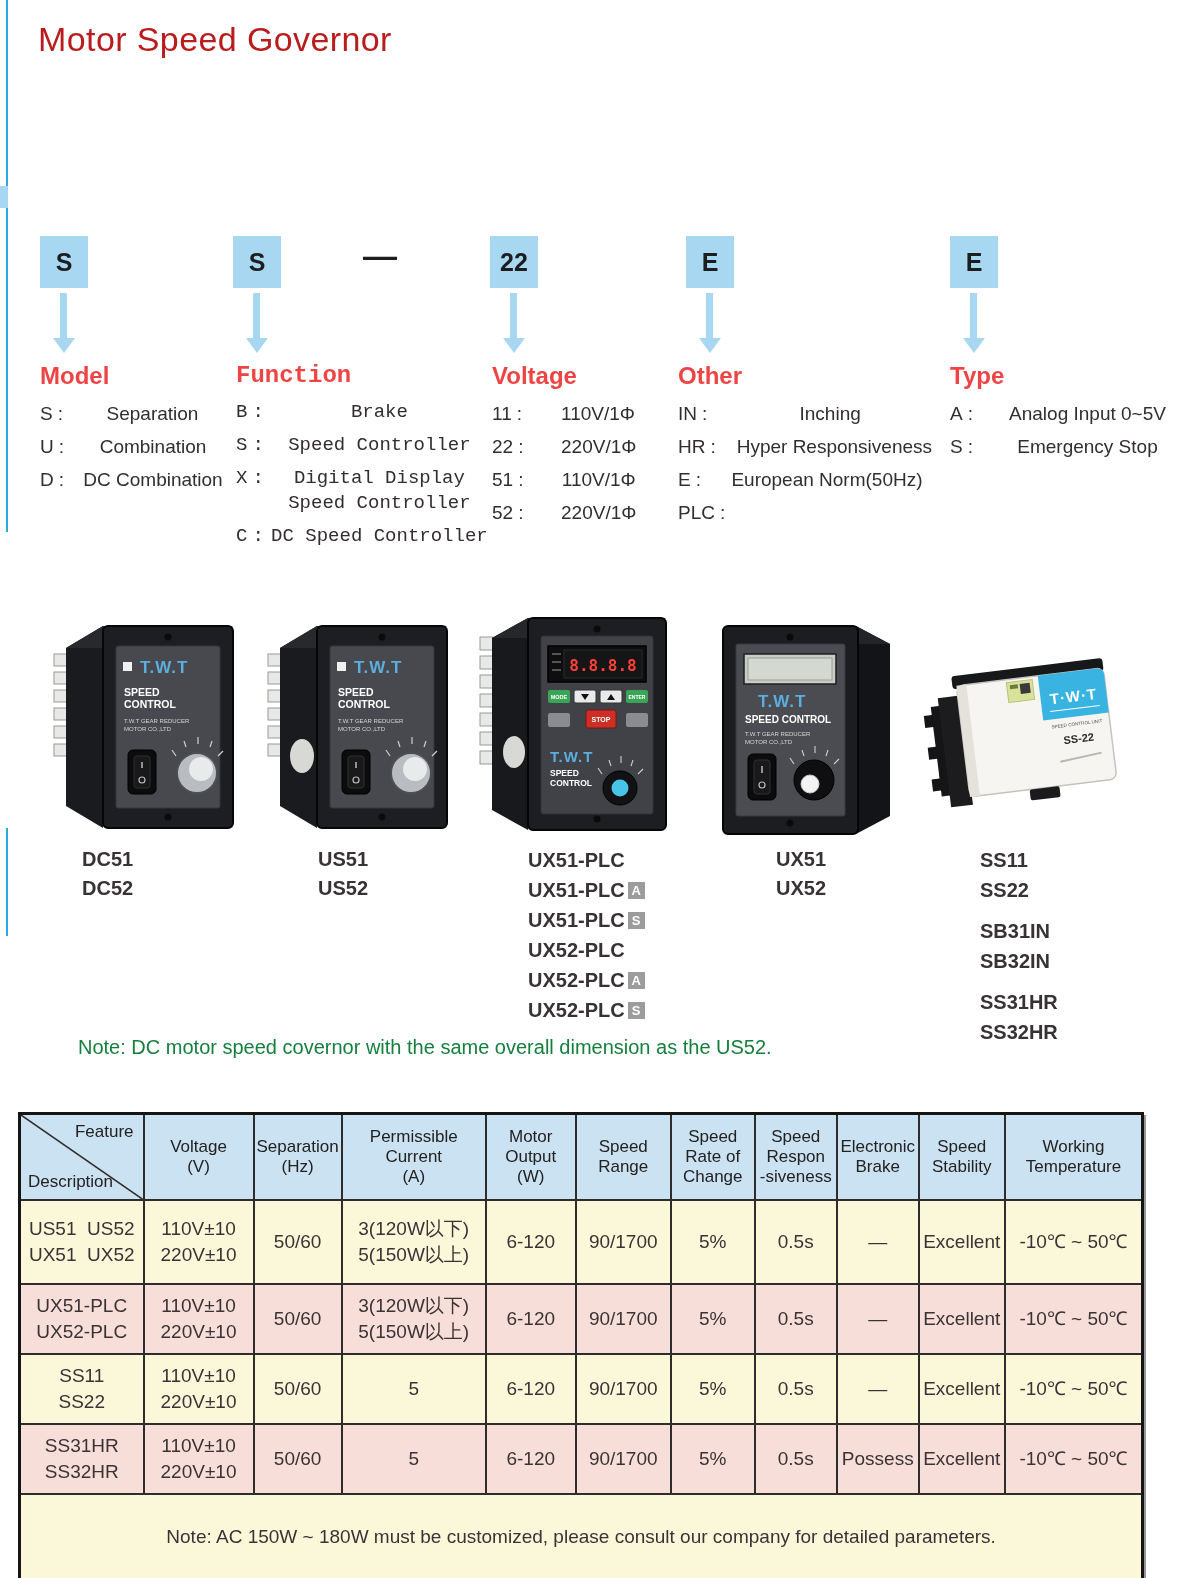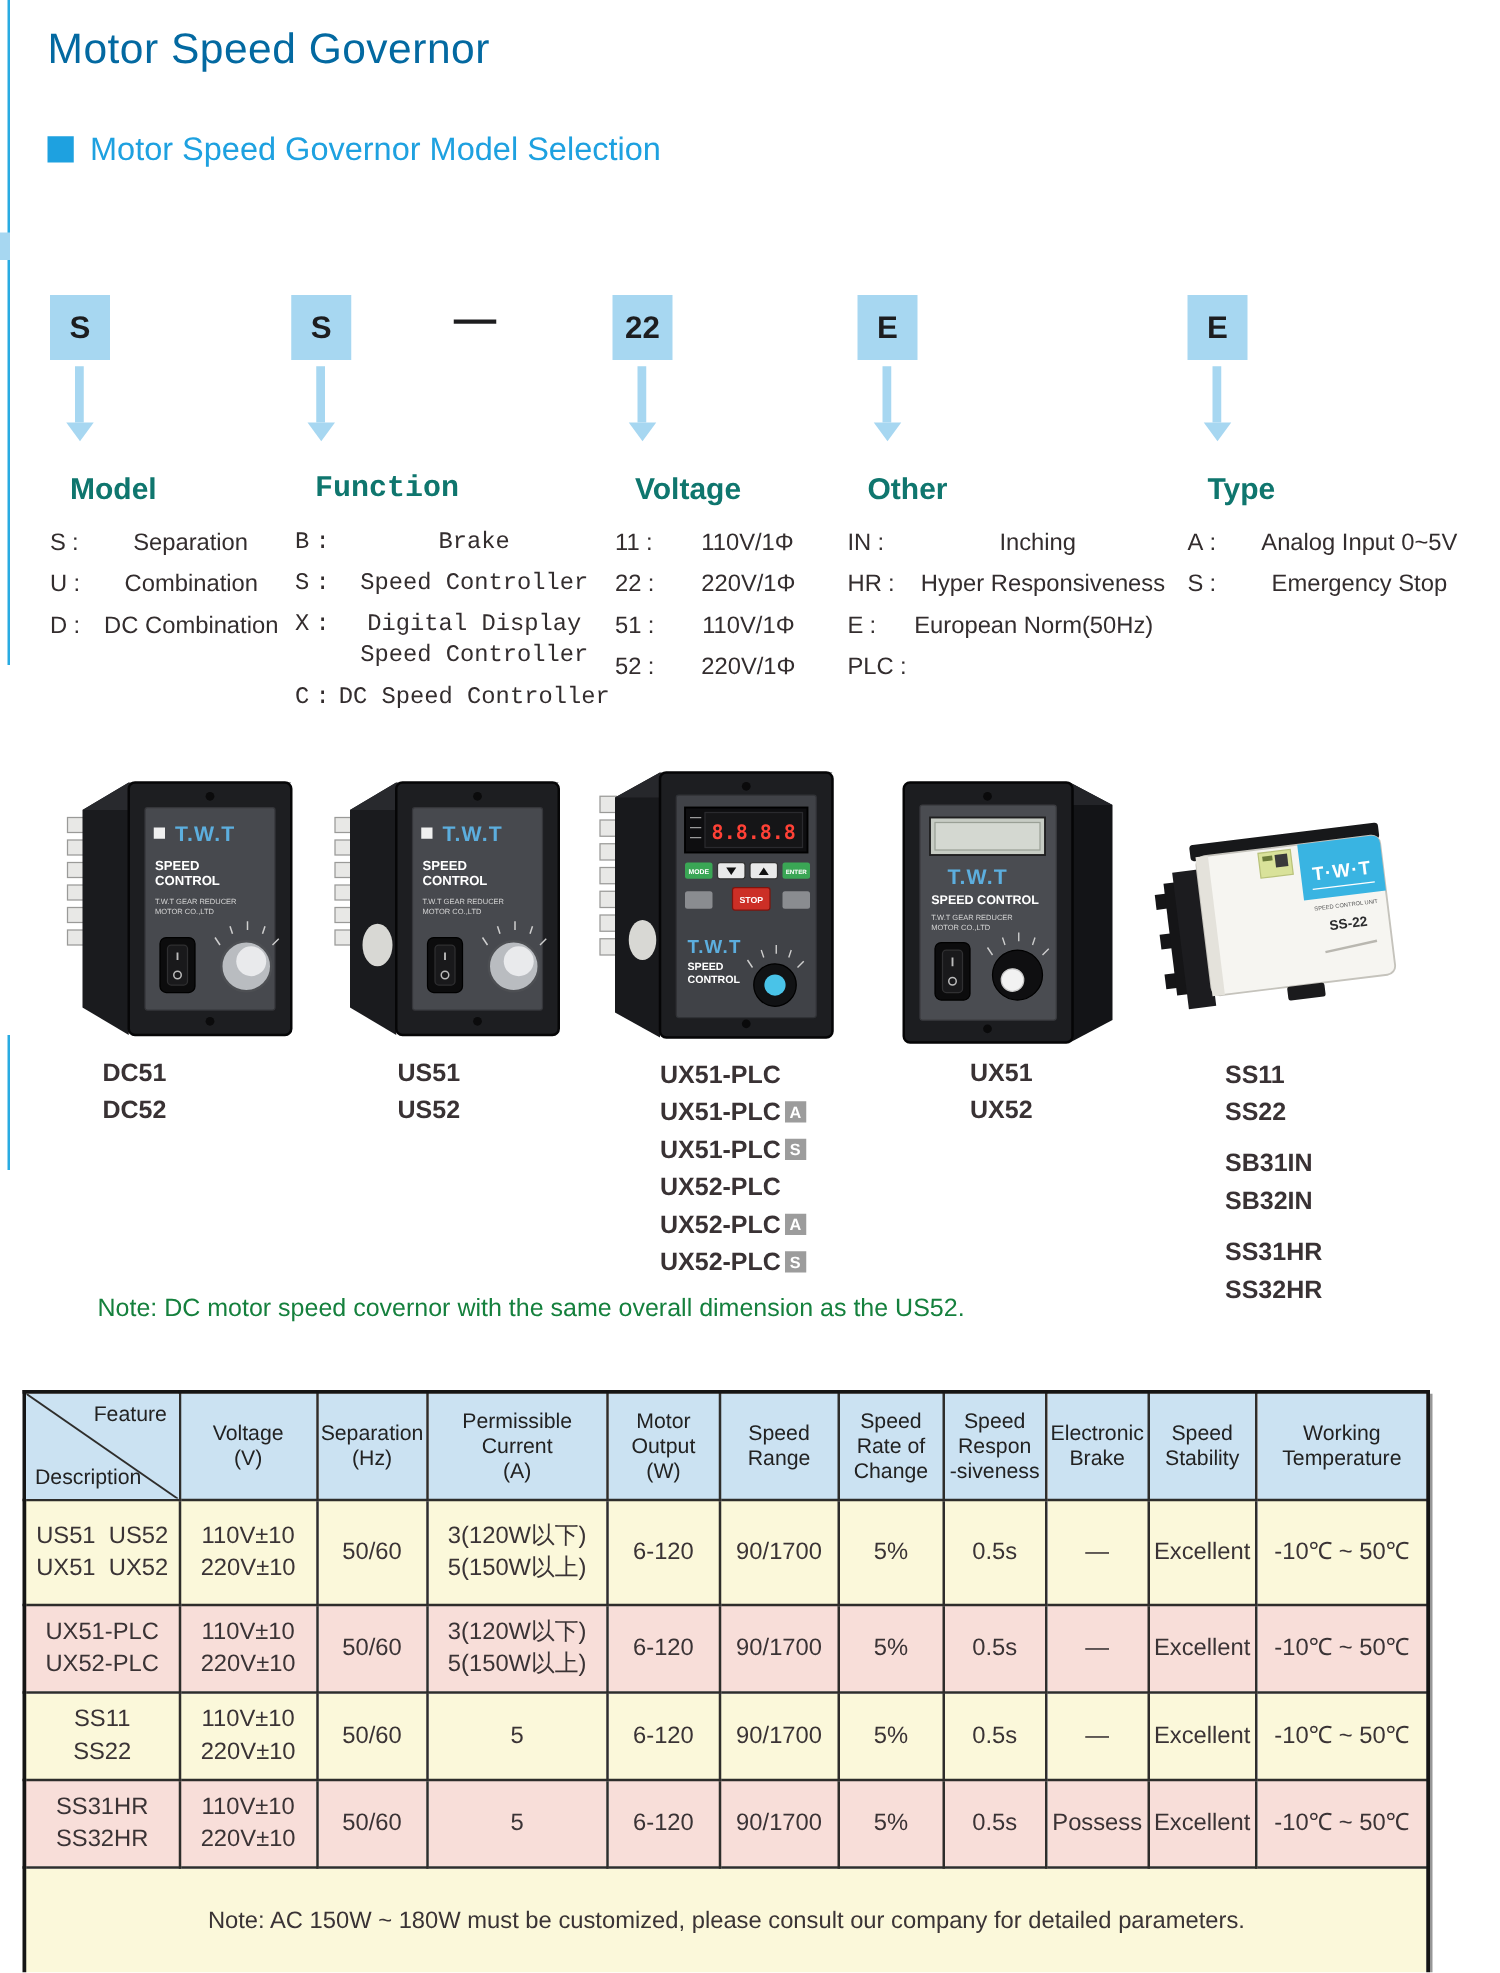--- a/index.html
+++ b/index.html
@@ -6,37 +6,37 @@
   .page{position:relative;width:1200px;height:1578px;background:#fff;overflow:hidden;
         font-family:"Liberation Sans",sans-serif;color:#332d2e;}
 
   
   .accent{position:absolute;background:#29abe2;}
   #acc1{left:6px;top:0;width:2px;height:532px;}
   #acc2{left:0;top:186px;width:8px;height:22px;background:#a7d7f1;}
   #acc3{left:6px;top:828px;width:2px;height:108px;}
 
   .page-title{position:absolute;left:38px;top:20px;margin:0;font-size:34px;font-weight:500;
-              color:#0369a1;letter-spacing:.4px;}
+              color:#b91c1c;letter-spacing:.4px;}
   .section-head{position:absolute;left:38px;top:104px;display:flex;align-items:center;gap:13px;}
   .bullet{width:21px;height:21px;background:#1ea1e0;}
   .section-title{font-size:26px;color:#1ea1e0;}
 
   
   .codebox{position:absolute;top:236px;width:48px;height:52px;background:#a7d7f1;
            display:flex;align-items:center;justify-content:center;
            font-size:25px;font-weight:bold;color:#1d1d1f;}
   .dash{position:absolute;left:363px;top:236px;font-size:34px;font-weight:bold;color:#1d1d1f;}
   .arrow{position:absolute;top:293px;width:7px;height:45px;background:#a7d7f1;}
   .arrow::after{content:"";position:absolute;left:-7.5px;top:45px;
                 border:11px solid transparent;border-bottom:0;border-top:15px solid #a7d7f1;}
 
   
   .selcol{position:absolute;top:362px;}
-  .selcol h2{margin:16px;font-size:24px;font-weight:bold;color:#0f766e;}
+  .selcol h2{margin:0;font-size:24px;font-weight:bold;color:#ef4444;}
   .selcol ul{list-style:none;margin:11px 0 0;padding:0;}
   .selcol li{display:flex;font-size:19px;line-height:25px;margin-bottom:8px;color:#332d2e;}
   .k{white-space:nowrap;}
   .colon{margin:0 7px 0 5px;}
   .d{flex:1;text-align:center;}
   #col-model{left:40px;width:195px;}
   #col-function{left:236px;width:252px;font-family:Liberation Mono, monospace;}
   #col-voltage{left:492px;width:175px;}
   #col-other{left:678px;width:268px;}
   #col-type{left:950px;width:245px;}
@@ -79,24 +79,20 @@
 <body>
 
 <div class="page">
 
   <div class="accent" id="acc1"></div>
   <div class="accent" id="acc2"></div>
   <div class="accent" id="acc3"></div>
 
   <h1 class="page-title">Motor Speed Governor</h1>
 
-  <div class="section-head">
-    <span class="bullet"></span>
-    <span class="section-title">Motor Speed Governor Model Selection</span>
-  </div>
 
   <div class="codebox" style="left:40px">
       <span>S</span>
     </div>
   <div class="codebox" style="left:233px">
       <span>S</span>
     </div>
   <div class="codebox" style="left:490px">
       <span>22</span>
     </div>

